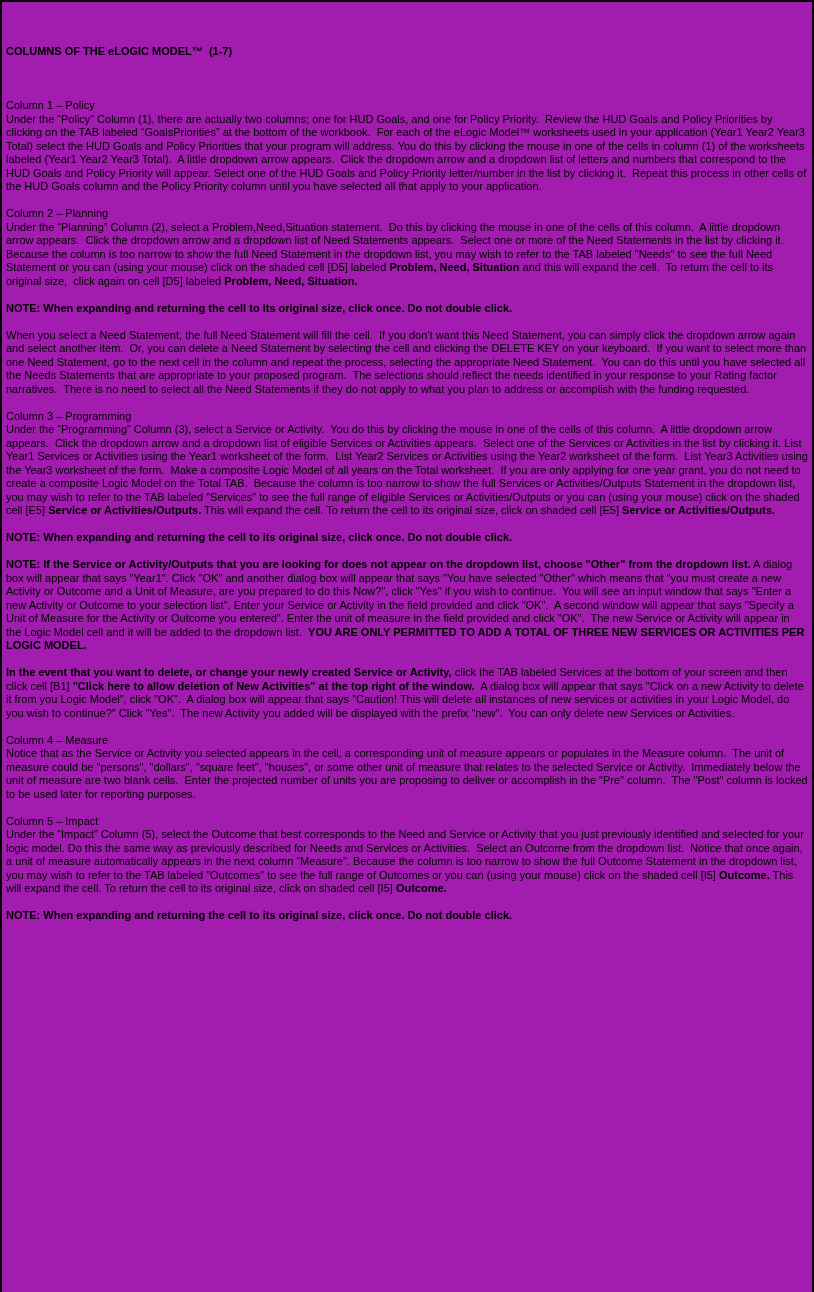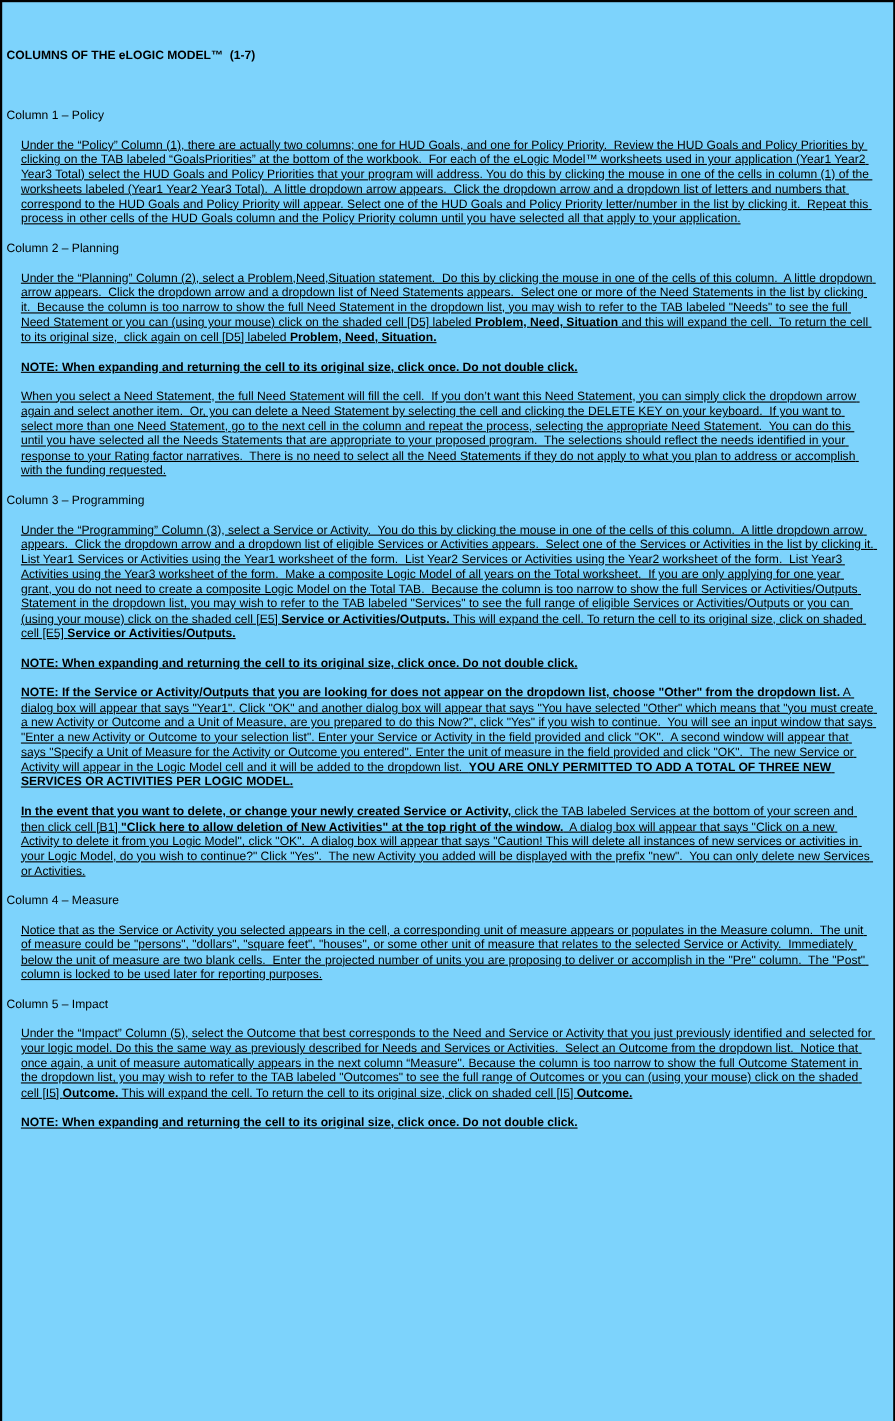--- a/index.html
+++ b/index.html
@@ -1,35 +1,35 @@
 <!DOCTYPE html>
 <html><head>
 <meta charset="utf-8">
 <style>
   html, body { margin: 0; padding: 0; background: #ffffff; }
   .page {
     width: 814px;
     height: 1292px;
     box-sizing: border-box;
-    background: #7dd3fc;
+    background: #a21caf;
     border-top: 2px solid #000;
     border-left: 2px solid #000;
     border-right: 2px solid #000;
     padding: 16px 4px 0 4px;
     font-family: "Liberation Sans", sans-serif;
     font-size: 11px;
     line-height: 13.5px;
     color: #000000;
     white-space: pre-wrap;
     overflow: hidden;
   }
   .title { font-weight: bold; }
   .section { margin-top: 13.5px; }
   .heading { font-weight: normal; }
-  p.para { margin: 13px; text-decoration: underline; }
+  p.para { margin: 0; }
   p.para + p.para { margin-top: 13.5px; }
   b { font-weight: bold; }
 </style>
 </head>
 <body>
 
 <div class="page">
   <div class="title">COLUMNS OF THE eLOGIC MODEL™  (1-7)</div>
   <div id="sections"><div class="section"><div class="heading">Column 1 – Policy</div><p class="para"><span>Under the “Policy” Column (1), there are actually two columns; one for HUD Goals, and one for Policy Priority.  Review the HUD Goals and Policy Priorities by clicking on the TAB labeled “GoalsPriorities” at the bottom of the workbook.  For each of the eLogic Model™ worksheets used in your application (Year1 Year2 Year3 Total) select the HUD Goals and Policy Priorities that your program will address. You do this by clicking the mouse in one of the cells in column (1) of the worksheets labeled (Year1 Year2 Year3 Total).  A little dropdown arrow appears.  Click the dropdown arrow and a dropdown list of letters and numbers that correspond to the HUD Goals and Policy Priority will appear. Select one of the HUD Goals and Policy Priority letter/number in the list by clicking it.  Repeat this process in other cells of the HUD Goals column and the Policy Priority column until you have selected all that apply to your application.</span></p></div><div class="section"><div class="heading">Column 2 – Planning</div><p class="para"><span>Under the “Planning” Column (2), select a Problem,Need,Situation statement.  Do this by clicking the mouse in one of the cells of this column.  A little dropdown arrow appears.  Click the dropdown arrow and a dropdown list of Need Statements appears.  Select one or more of the Need Statements in the list by clicking it.  Because the column is too narrow to show the full Need Statement in the dropdown list, you may wish to refer to the TAB labeled "Needs" to see the full Need Statement or you can (using your mouse) click on the shaded cell [D5] labeled </span><b>Problem, Need, Situation</b><span> and this will expand the cell.  To return the cell to its original size,  click again on cell [D5] labeled </span><b>Problem, Need, Situation.</b></p><p class="para"><b>NOTE: When expanding and returning the cell to its original size, click once. Do not double click.</b></p><p class="para"><span>When you select a Need Statement, the full Need Statement will fill the cell.  If you don’t want this Need Statement, you can simply click the dropdown arrow again and select another item.  Or, you can delete a Need Statement by selecting the cell and clicking the DELETE KEY on your keyboard.  If you want to select more than one Need Statement, go to the next cell in the column and repeat the process, selecting the appropriate Need Statement.  You can do this until you have selected all the Needs Statements that are appropriate to your proposed program.  The selections should reflect the needs identified in your response to your Rating factor narratives.  There is no need to select all the Need Statements if they do not apply to what you plan to address or accomplish with the funding requested.</span></p></div><div class="section"><div class="heading">Column 3 – Programming</div><p class="para"><span>Under the “Programming” Column (3), select a Service or Activity.  You do this by clicking the mouse in one of the cells of this column.  A little dropdown arrow appears.  Click the dropdown arrow and a dropdown list of eligible Services or Activities appears.  Select one of the Services or Activities in the list by clicking it. List Year1 Services or Activities using the Year1 worksheet of the form.  List Year2 Services or Activities using the Year2 worksheet of the form.  List Year3 Activities using the Year3 worksheet of the form.  Make a composite Logic Model of all years on the Total worksheet.  If you are only applying for one year grant, you do not need to create a composite Logic Model on the Total TAB.  Because the column is too narrow to show the full Services or Activities/Outputs Statement in the dropdown list, you may wish to refer to the TAB labeled "Services" to see the full range of eligible Services or Activities/Outputs or you can (using your mouse) click on the shaded cell [E5] </span><b>Service or Activities/Outputs.</b><span> This will expand the cell. To return the cell to its original size, click on shaded cell [E5] </span><b>Service or Activities/Outputs.</b></p><p class="para"><b>NOTE: When expanding and returning the cell to its original size, click once. Do not double click.</b></p><p class="para"><b>NOTE: If the Service or Activity/Outputs that you are looking for does not appear on the dropdown list, choose "Other" from the dropdown list.</b><span> A dialog box will appear that says "Year1". Click "OK" and another dialog box will appear that says "You have selected "Other" which means that "you must create a new Activity or Outcome and a Unit of Measure, are you prepared to do this Now?", click "Yes" if you wish to continue.  You will see an input window that says "Enter a new Activity or Outcome to your selection list". Enter your Service or Activity in the field provided and click "OK".  A second window will appear that says "Specify a Unit of Measure for the Activity or Outcome you entered". Enter the unit of measure in the field provided and click "OK".  The new Service or Activity will appear in the Logic Model cell and it will be added to the dropdown list.  </span><b>YOU ARE ONLY PERMITTED TO ADD A TOTAL OF THREE NEW SERVICES OR ACTIVITIES PER LOGIC MODEL.</b></p><p class="para"><b>In the event that you want to delete, or change your newly created Service or Activity,</b><span> click the TAB labeled Services at the bottom of your screen and then click cell [B1] </span><b>"Click here to allow deletion of New Activities" at the top right of the window.</b><span>  A dialog box will appear that says "Click on a new Activity to delete it from you Logic Model", click "OK".  A dialog box will appear that says "Caution! This will delete all instances of new services or activities in your Logic Model, do you wish to continue?" Click "Yes".  The new Activity you added will be displayed with the prefix "new".  You can only delete new Services or Activities.</span></p></div><div class="section"><div class="heading">Column 4 – Measure</div><p class="para"><span>Notice that as the Service or Activity you selected appears in the cell, a corresponding unit of measure appears or populates in the Measure column.  The unit of measure could be "persons", "dollars", "square feet", "houses", or some other unit of measure that relates to the selected Service or Activity.  Immediately below the unit of measure are two blank cells.  Enter the projected number of units you are proposing to deliver or accomplish in the "Pre" column.  The "Post" column is locked to be used later for reporting purposes.</span></p></div><div class="section"><div class="heading">Column 5 – Impact</div><p class="para"><span>Under the “Impact” Column (5), select the Outcome that best corresponds to the Need and Service or Activity that you just previously identified and selected for your logic model. Do this the same way as previously described for Needs and Services or Activities.  Select an Outcome from the dropdown list.  Notice that once again, a unit of measure automatically appears in the next column “Measure". Because the column is too narrow to show the full Outcome Statement in the dropdown list, you may wish to refer to the TAB labeled "Outcomes" to see the full range of Outcomes or you can (using your mouse) click on the shaded cell [I5] </span><b>Outcome.</b><span> This will expand the cell. To return the cell to its original size, click on shaded cell [I5] </span><b>Outcome.</b></p><p class="para"><b>NOTE: When expanding and returning the cell to its original size, click once. Do not double click.</b></p></div></div>
 </div>

